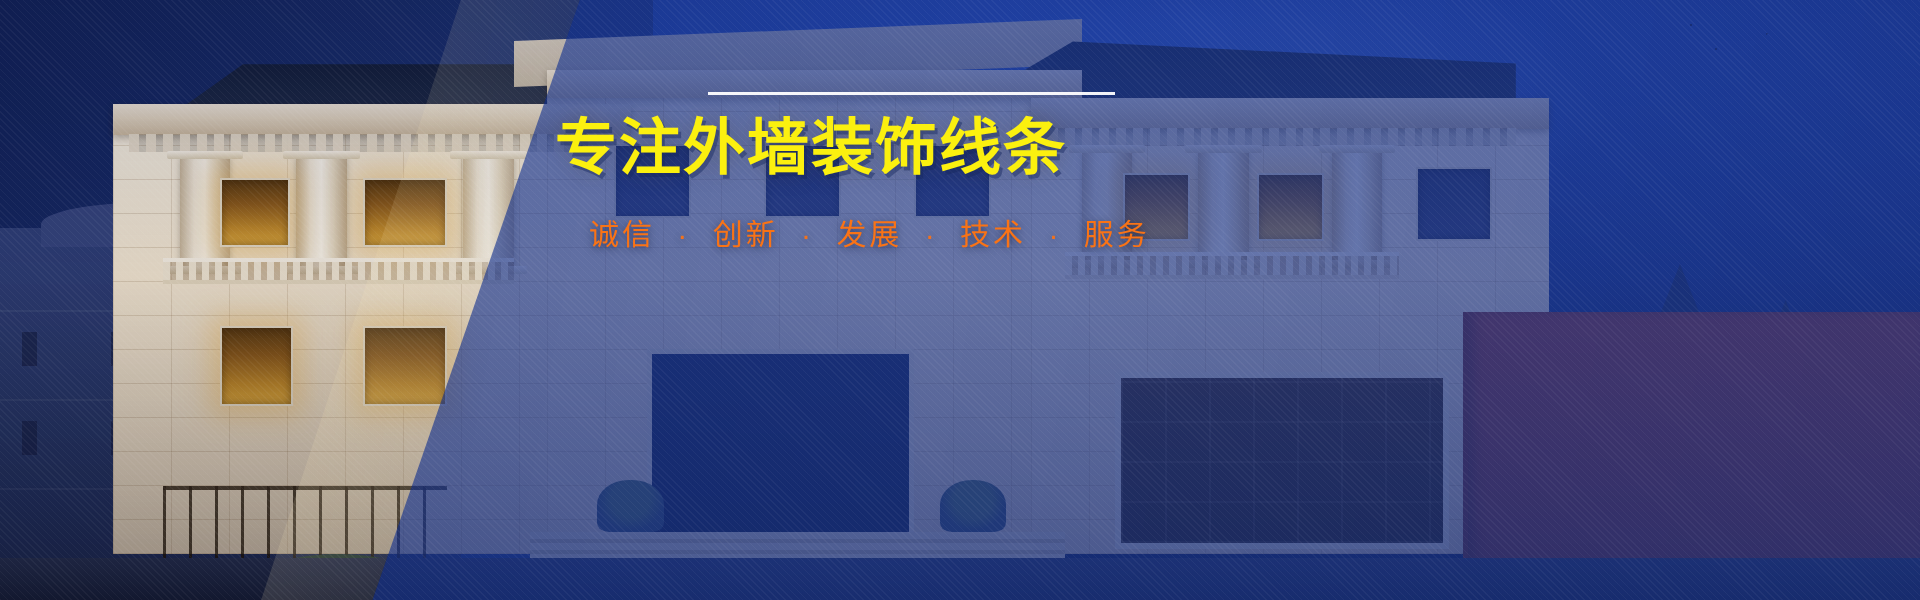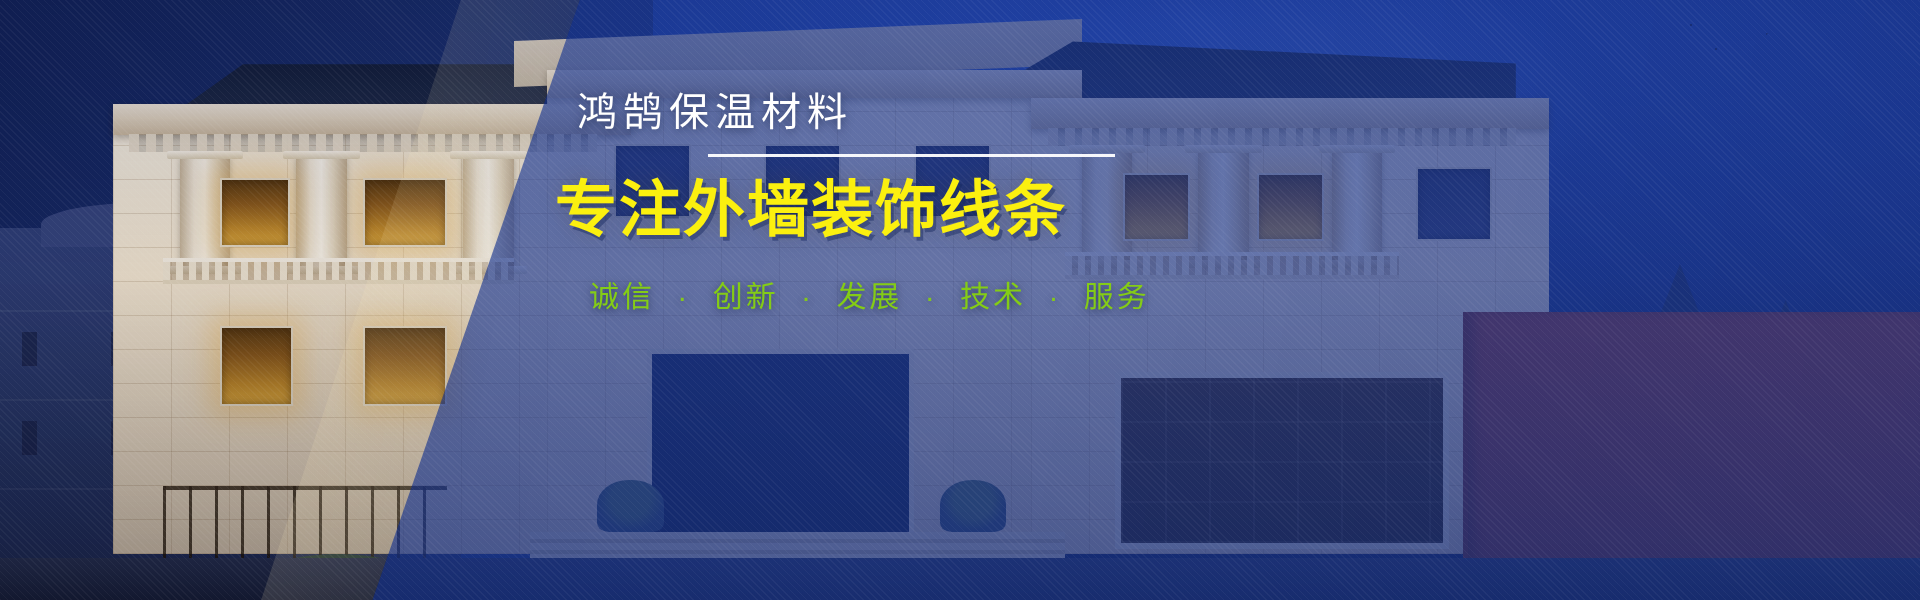--- a/index.html
+++ b/index.html
@@ -256,21 +256,21 @@
     text-shadow:3px 4px 0 rgba(22,40,96,.45),0 0 22px rgba(60,40,0,.25);
     margin:0;
     white-space:nowrap;
   }
   .headline .l2{display:block;}
   .tagline{
     margin:36px 0 0 34px;
     font-size:30px;
     line-height:1;
     letter-spacing:3px;
-    color:#84cc16;
+    color:#f97316;
     font-weight:400;
     text-shadow:0 2px 9px rgba(8,18,50,.6);
     white-space:nowrap;
   }
   .tagline .sep{margin:0 11px;opacity:.95;}
 </style>
 </head>
 <body>
 
 <div id="banner">
@@ -351,21 +351,20 @@
     <div class="grade"></div>
   </div>
 
   <div class="shaft"></div>
   <div class="panel"></div>
   <div class="panel-edge"></div>
   <div class="texture"></div>
 
   <div class="content">
 
-    <div class="brand">鸿鹄保温材料</div>
 
     <div class="rule"></div>
 
     <h1 class="headline">
       <span class="l2">专注外墙装饰线条</span>
     </h1>
 
     <div class="tagline">
       <span>诚信</span>
       <span class="sep">·</span>

